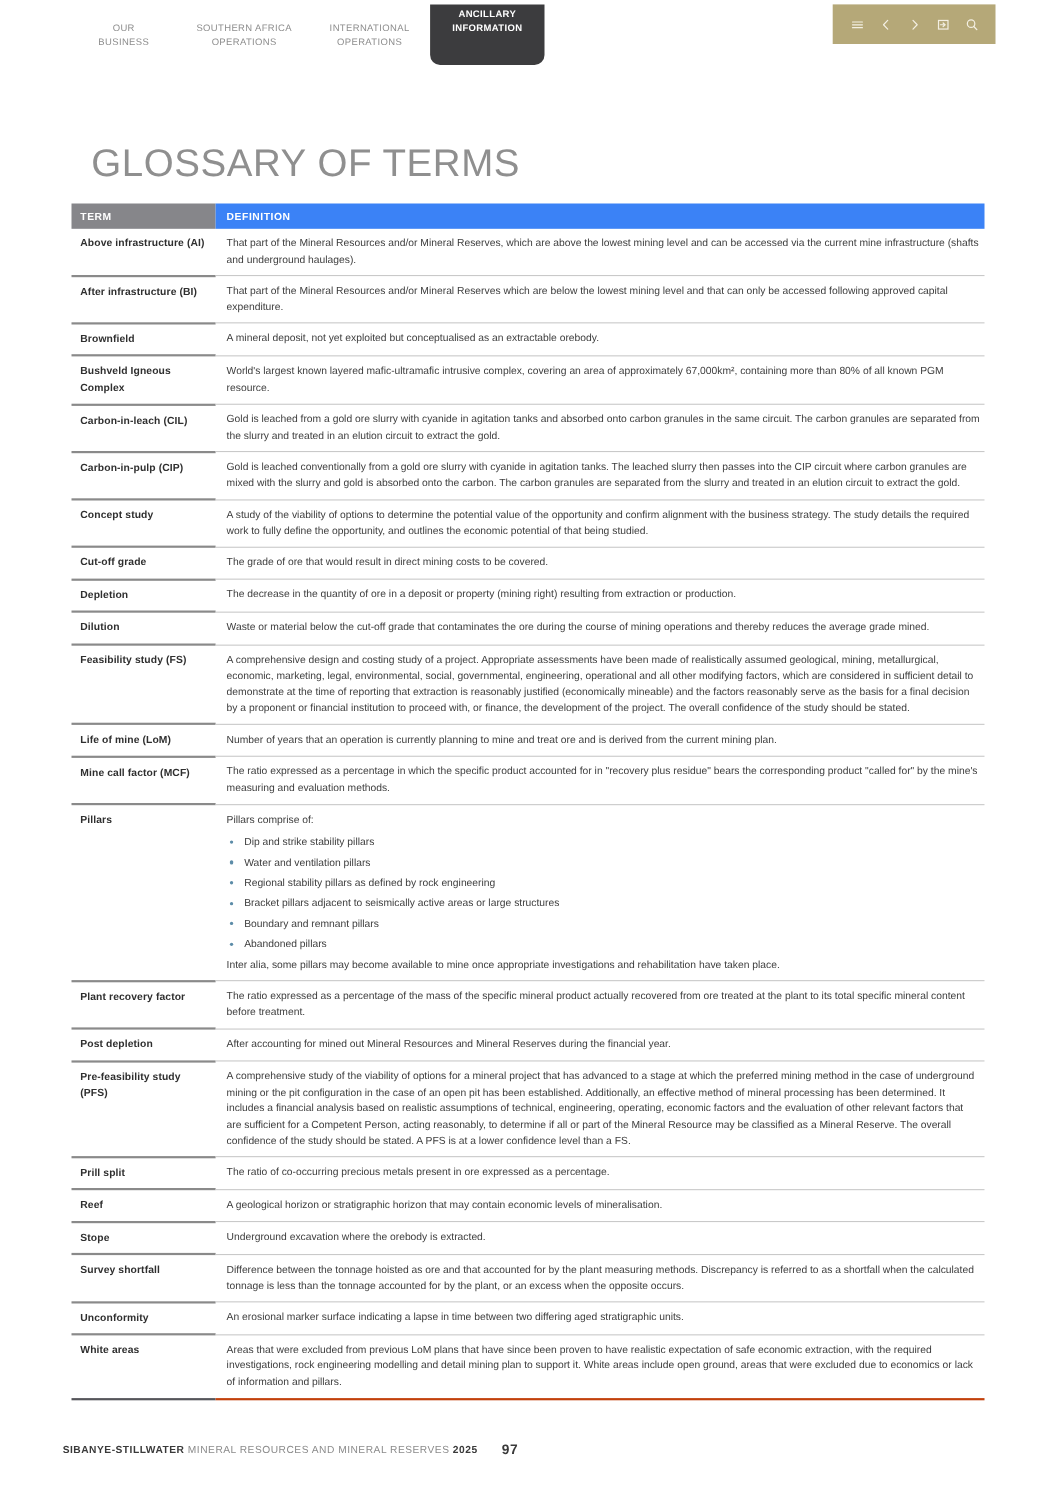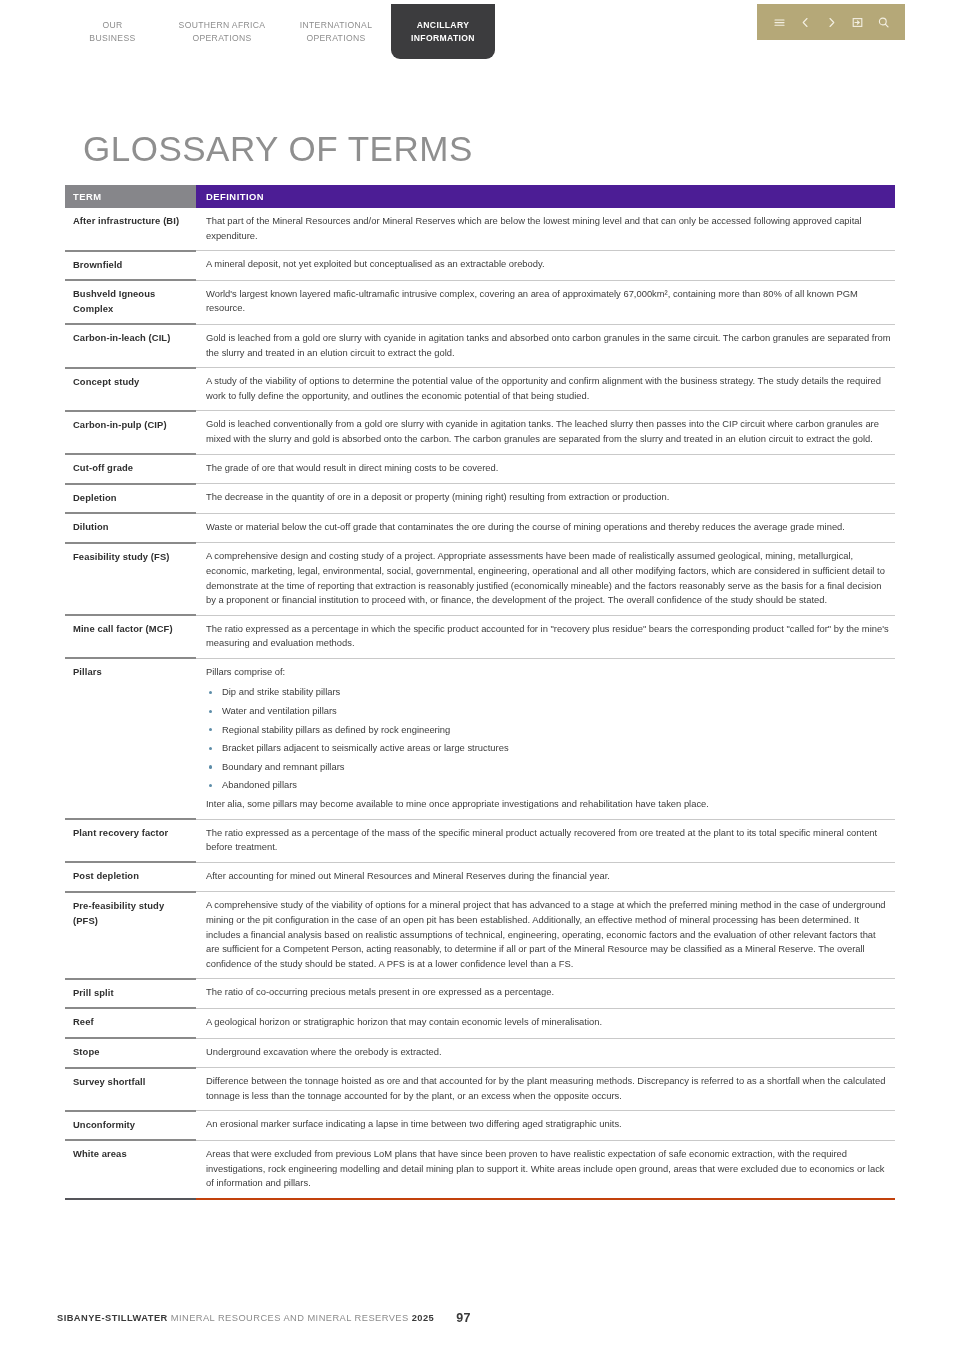--- a/index.html
+++ b/index.html
@@ -46,21 +46,21 @@
   .nav-tab.t2 { width: 118px; }
   .nav-tab.t3 { width: 110px; }
   .nav-tab.active {
     background: #3c3c3e;
     color: #ffffff;
     font-weight: bold;
     height: 55px;
     width: 104px;
     border-bottom-left-radius: 9px;
     border-bottom-right-radius: 9px;
-    padding-top: 15px;
+    padding-top: 2px;
   }
 
   .icon-bar {
     position: absolute;
     top: 0;
     left: 757px;
     width: 148px;
     height: 36px;
     background: #b5a878;
     display: flex;
@@ -241,63 +241,71 @@
 
 <div class="glossary">
   <table class="gl">
     <colgroup>
       <col class="c-term">
       <col class="c-def">
     </colgroup>
     <thead>
       <tr>
         <th class="h-term" style="background: rgb(134, 134, 138);">TERM</th>
-        <th class="h-def" style="background: #4c1d95;">DEFINITION</th>
+        <th class="h-def" style="background: #3b82f6;">DEFINITION</th>
       </tr>
     </thead>
     <tbody id="tbody">
         <tr>
+          <td class="term">Above infrastructure (AI)</td>
+          <td class="def">That part of the Mineral Resources and/or Mineral Reserves, which are above the lowest mining level and can be accessed via the current mine infrastructure (shafts and underground haulages).</td>
+        </tr>
+        <tr>
           <td class="term">After infrastructure (BI)</td>
           <td class="def">That part of the Mineral Resources and/or Mineral Reserves which are below the lowest mining level and that can only be accessed following approved capital expenditure.</td>
         </tr>
         <tr>
           <td class="term">Brownfield</td>
           <td class="def">A mineral deposit, not yet exploited but conceptualised as an extractable orebody.</td>
         </tr>
         <tr>
           <td class="term">Bushveld Igneous Complex</td>
           <td class="def">World's largest known layered mafic-ultramafic intrusive complex, covering an area of approximately 67,000km², containing more than 80% of all known PGM resource.</td>
         </tr>
         <tr>
           <td class="term">Carbon-in-leach (CIL)</td>
           <td class="def">Gold is leached from a gold ore slurry with cyanide in agitation tanks and absorbed onto carbon granules in the same circuit. The carbon granules are separated from the slurry and treated in an elution circuit to extract the gold.</td>
         </tr>
         <tr>
+          <td class="term">Carbon-in-pulp (CIP)</td>
+          <td class="def">Gold is leached conventionally from a gold ore slurry with cyanide in agitation tanks. The leached slurry then passes into the CIP circuit where carbon granules are mixed with the slurry and gold is absorbed onto the carbon. The carbon granules are separated from the slurry and treated in an elution circuit to extract the gold.</td>
+        </tr>
+        <tr>
           <td class="term">Concept study</td>
           <td class="def">A study of the viability of options to determine the potential value of the opportunity and confirm alignment with the business strategy. The study details the required work to fully define the opportunity, and outlines the economic potential of that being studied.</td>
         </tr>
         <tr>
-          <td class="term">Carbon-in-pulp (CIP)</td>
-          <td class="def">Gold is leached conventionally from a gold ore slurry with cyanide in agitation tanks. The leached slurry then passes into the CIP circuit where carbon granules are mixed with the slurry and gold is absorbed onto the carbon. The carbon granules are separated from the slurry and treated in an elution circuit to extract the gold.</td>
-        </tr>
-        <tr>
           <td class="term">Cut-off grade</td>
           <td class="def">The grade of ore that would result in direct mining costs to be covered.</td>
         </tr>
         <tr>
           <td class="term">Depletion</td>
           <td class="def">The decrease in the quantity of ore in a deposit or property (mining right) resulting from extraction or production.</td>
         </tr>
         <tr>
           <td class="term">Dilution</td>
           <td class="def">Waste or material below the cut-off grade that contaminates the ore during the course of mining operations and thereby reduces the average grade mined.</td>
         </tr>
         <tr>
           <td class="term">Feasibility study (FS)</td>
           <td class="def">A comprehensive design and costing study of a project. Appropriate assessments have been made of realistically assumed geological, mining, metallurgical, economic, marketing, legal, environmental, social, governmental, engineering, operational and all other modifying factors, which are considered in sufficient detail to demonstrate at the time of reporting that extraction is reasonably justified (economically mineable) and the factors reasonably serve as the basis for a final decision by a proponent or financial institution to proceed with, or finance, the development of the project. The overall confidence of the study should be stated.</td>
+        </tr>
+        <tr>
+          <td class="term">Life of mine (LoM)</td>
+          <td class="def">Number of years that an operation is currently planning to mine and treat ore and is derived from the current mining plan.</td>
         </tr>
         <tr>
           <td class="term">Mine call factor (MCF)</td>
           <td class="def">The ratio expressed as a percentage in which the specific product accounted for in "recovery plus residue" bears the corresponding product "called for" by the mine's measuring and evaluation methods.</td>
         </tr>
         <tr>
           <td class="term">Pillars</td>
           <td class="def">
             <div class="pill-intro">Pillars comprise of:</div>
             <ul class="pill-list">

